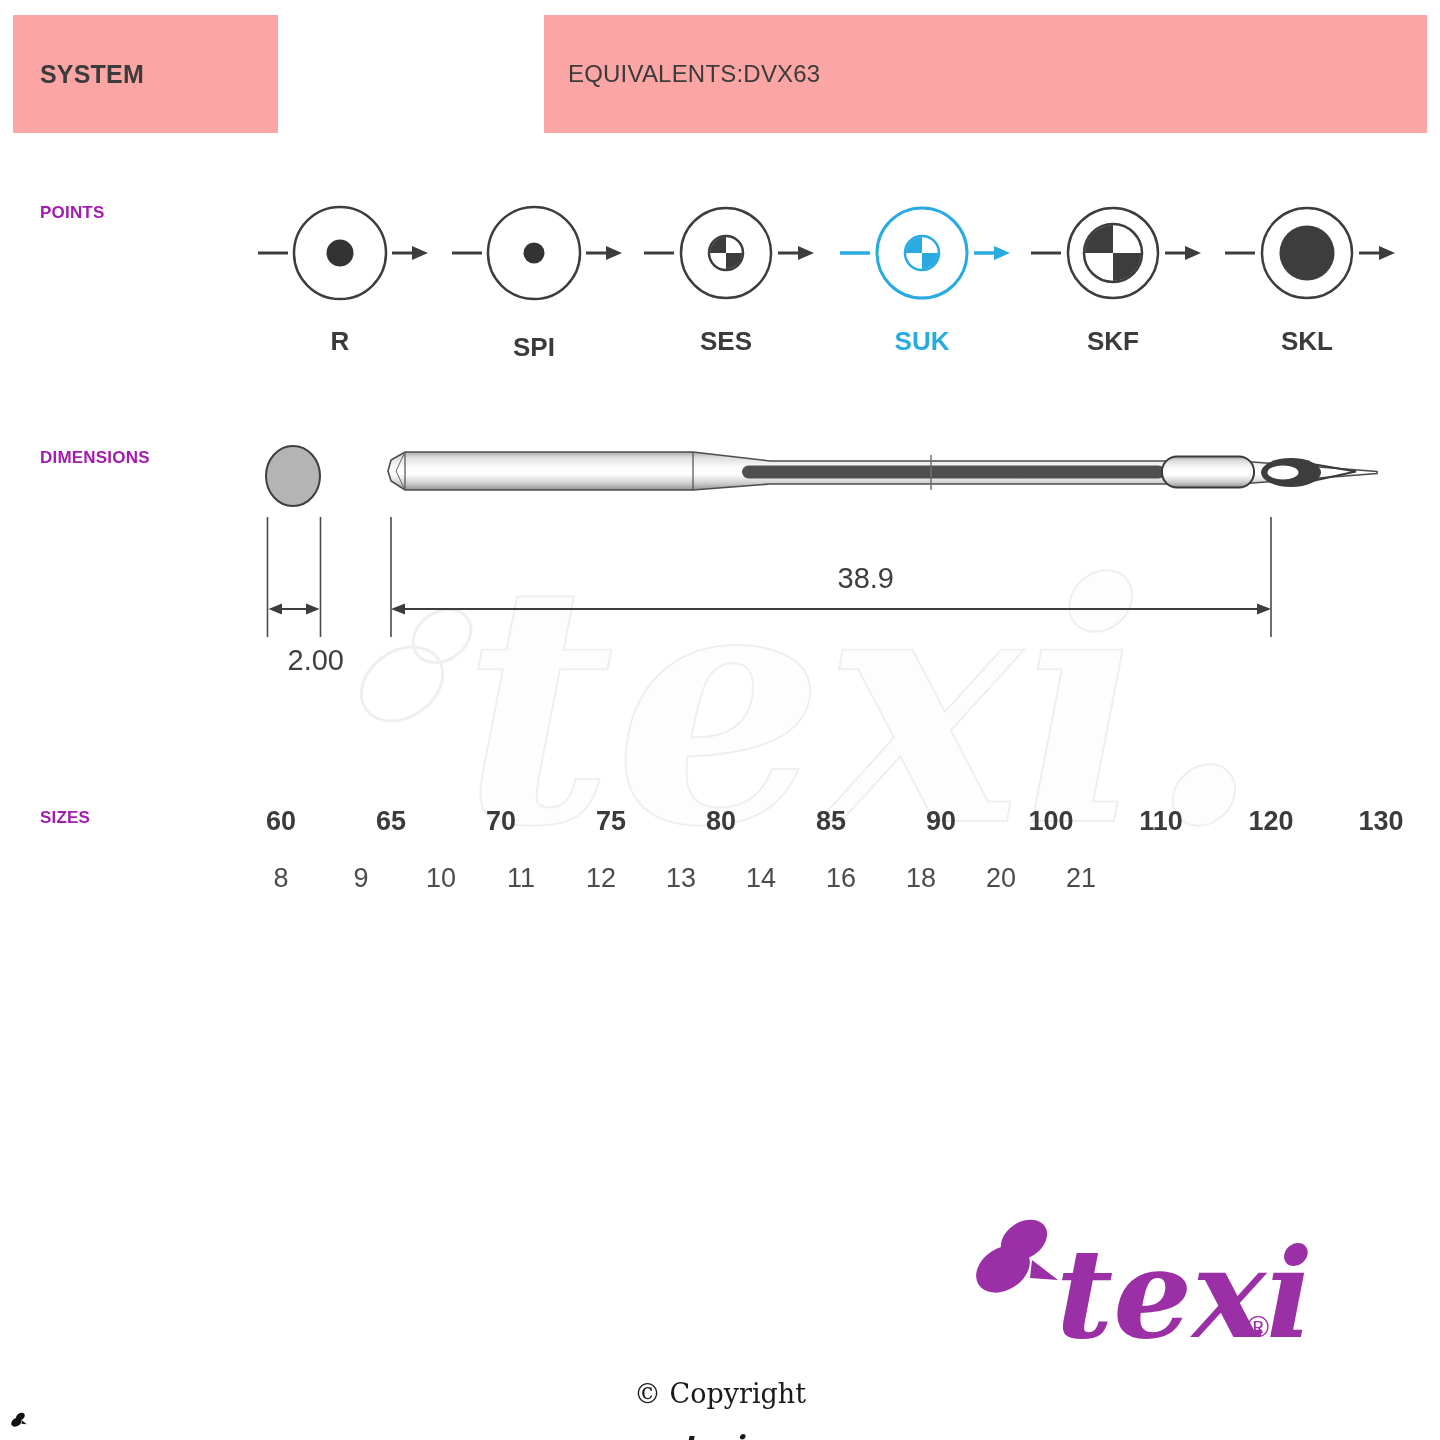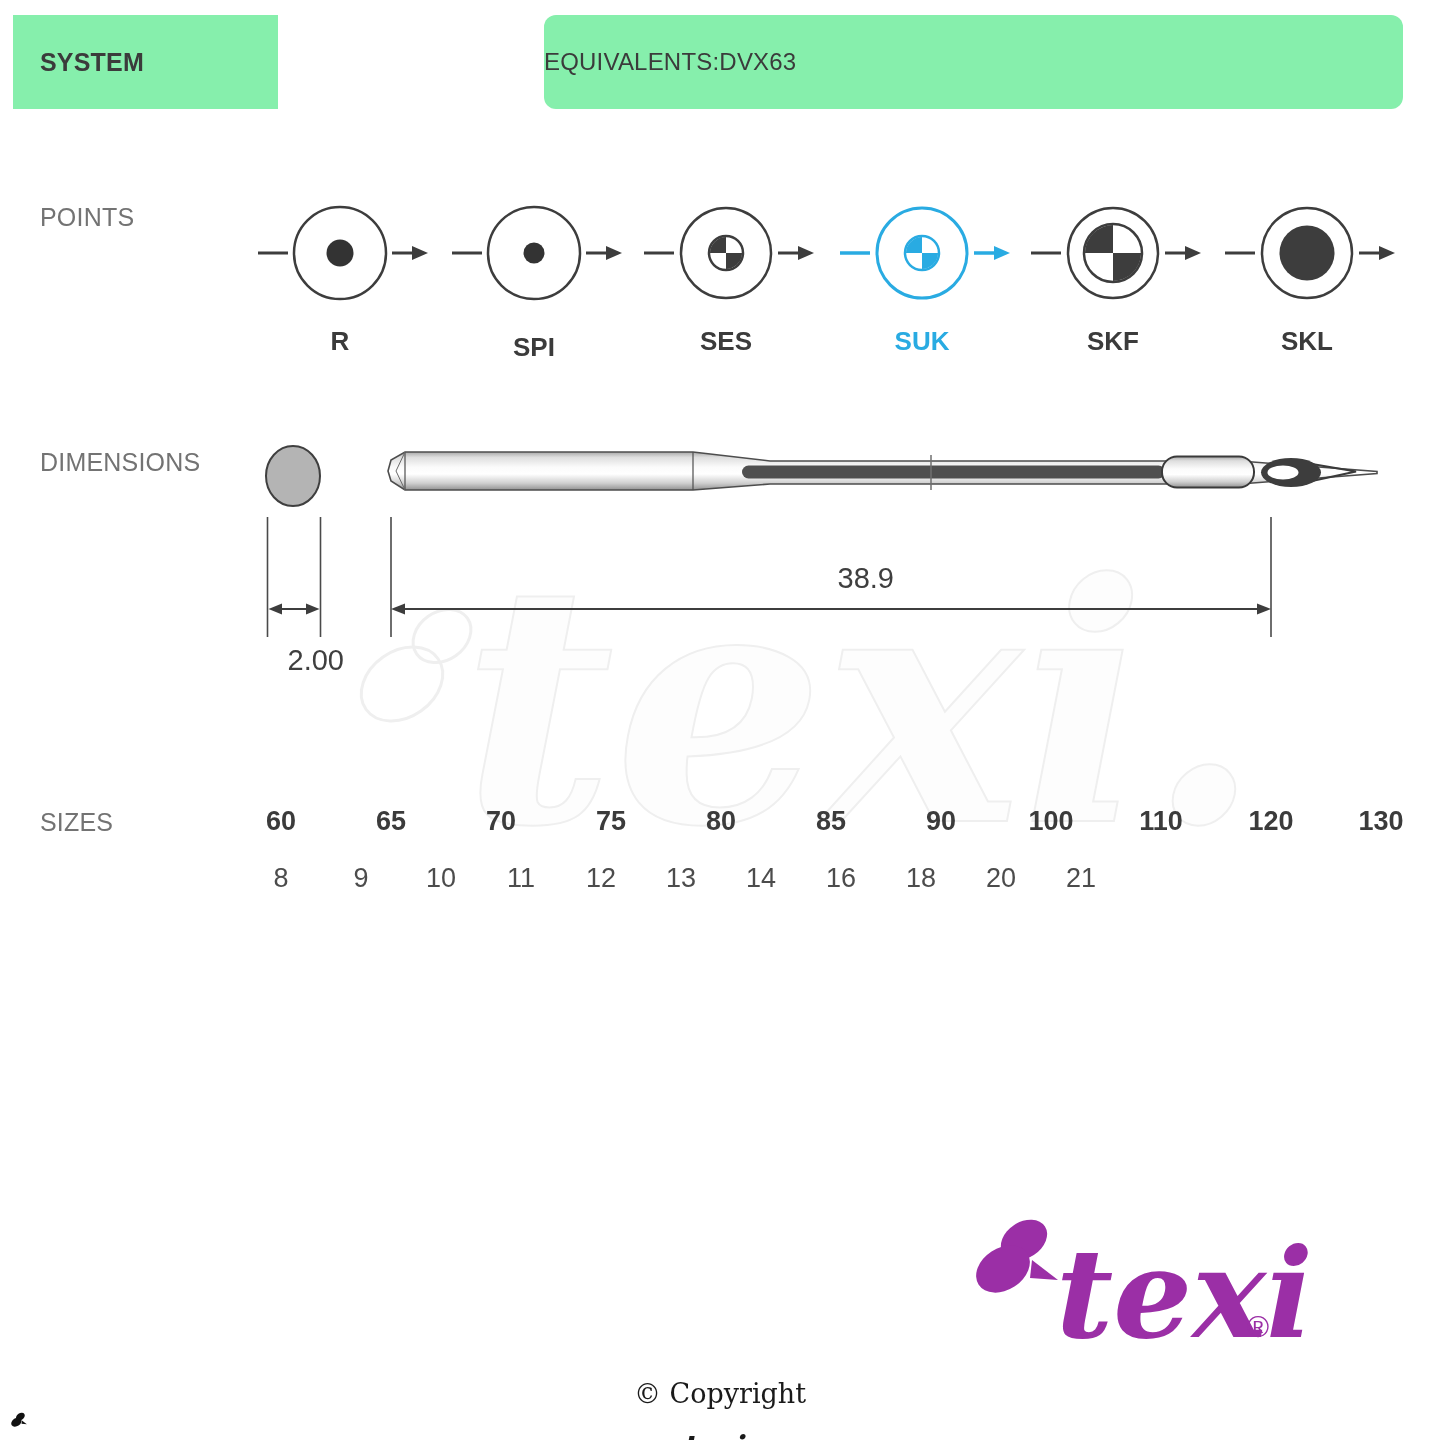--- a/index.html
+++ b/index.html
@@ -1,26 +1,26 @@
 <!DOCTYPE html>
 <html><head>
 <meta charset="utf-8">
 <style>
   html,body{margin:0;padding:0;background:#fff;}
   .sheet{position:relative;width:1440px;height:1440px;background:#ffffff;overflow:hidden;
          font-family:"Liberation Sans",sans-serif;color:#3b3b3b;}
   .abs{position:absolute;}
 
   
-  .hbox{position:absolute;top:15px;height:94px;background:#86efac;display:flex;align-items:center;}
+  .hbox{position:absolute;top:15px;height:118px;background:#fca5a5;display:flex;align-items:center;}
   .hbox .txt{font-size:25px;font-weight:bold;letter-spacing:0.2px;color:#3b3b3b;}
   .hbox .txt.reg{font-weight:normal;font-size:24px;}
 
   
-  .seclabel{position:absolute;left:40px;font-size:25px;font-weight:normal;color:#737373;letter-spacing:0.2px;}
+  .seclabel{position:absolute;left:40px;font-size:17px;font-weight:bold;color:#a21caf;letter-spacing:0.2px;}
 
   
   .ptlabel{position:absolute;top:326px;width:140px;text-align:center;font-size:26px;font-weight:bold;color:#3b3b3b;}
   .ptlabel.accent{color:#29abe2;}
 
   
   .dimnum{position:absolute;text-align:right;font-size:29px;color:#3f3f3f;}
 
   
   .sizerow{position:absolute;left:241px;display:flex;}
@@ -55,21 +55,21 @@
 
   <div class="wmtext">texi.</div>
   <svg class="abs" style="left:330px;top:592px;z-index:0;" width="190" height="150" viewBox="0 0 190 150">
     <ellipse cx="72" cy="92" rx="44" ry="33" transform="rotate(-35 72 92)" fill="none" stroke="#efefef" stroke-width="3"></ellipse>
     <ellipse cx="112" cy="44" rx="31" ry="24" transform="rotate(-35 112 44)" fill="none" stroke="#efefef" stroke-width="3"></ellipse>
   </svg>
 
   <div class="hbox z1" style="left:13px;width:238px;padding-left:27px;">
     <span class="txt">SYSTEM</span>
   </div>
-  <div class="hbox z1" style="left:544px;width:859px;border-radius:12px;">
+  <div class="hbox z1" style="left:544px;width:859px;padding-left:24px;">
     <span class="txt reg">EQUIVALENTS:</span>
     <span class="txt reg" style="margin-left:0;">DVX63</span>
   </div>
 
   <div class="seclabel z1" style="top:203px;">POINTS</div>
 
   <svg class="abs z1" style="left:0;top:180px;" width="1440" height="170" viewBox="0 180 1440 170">
 
     <g>
       <line x1="258" y1="253" x2="288" y2="253" stroke="#3d3d3d" stroke-width="3"></line>

